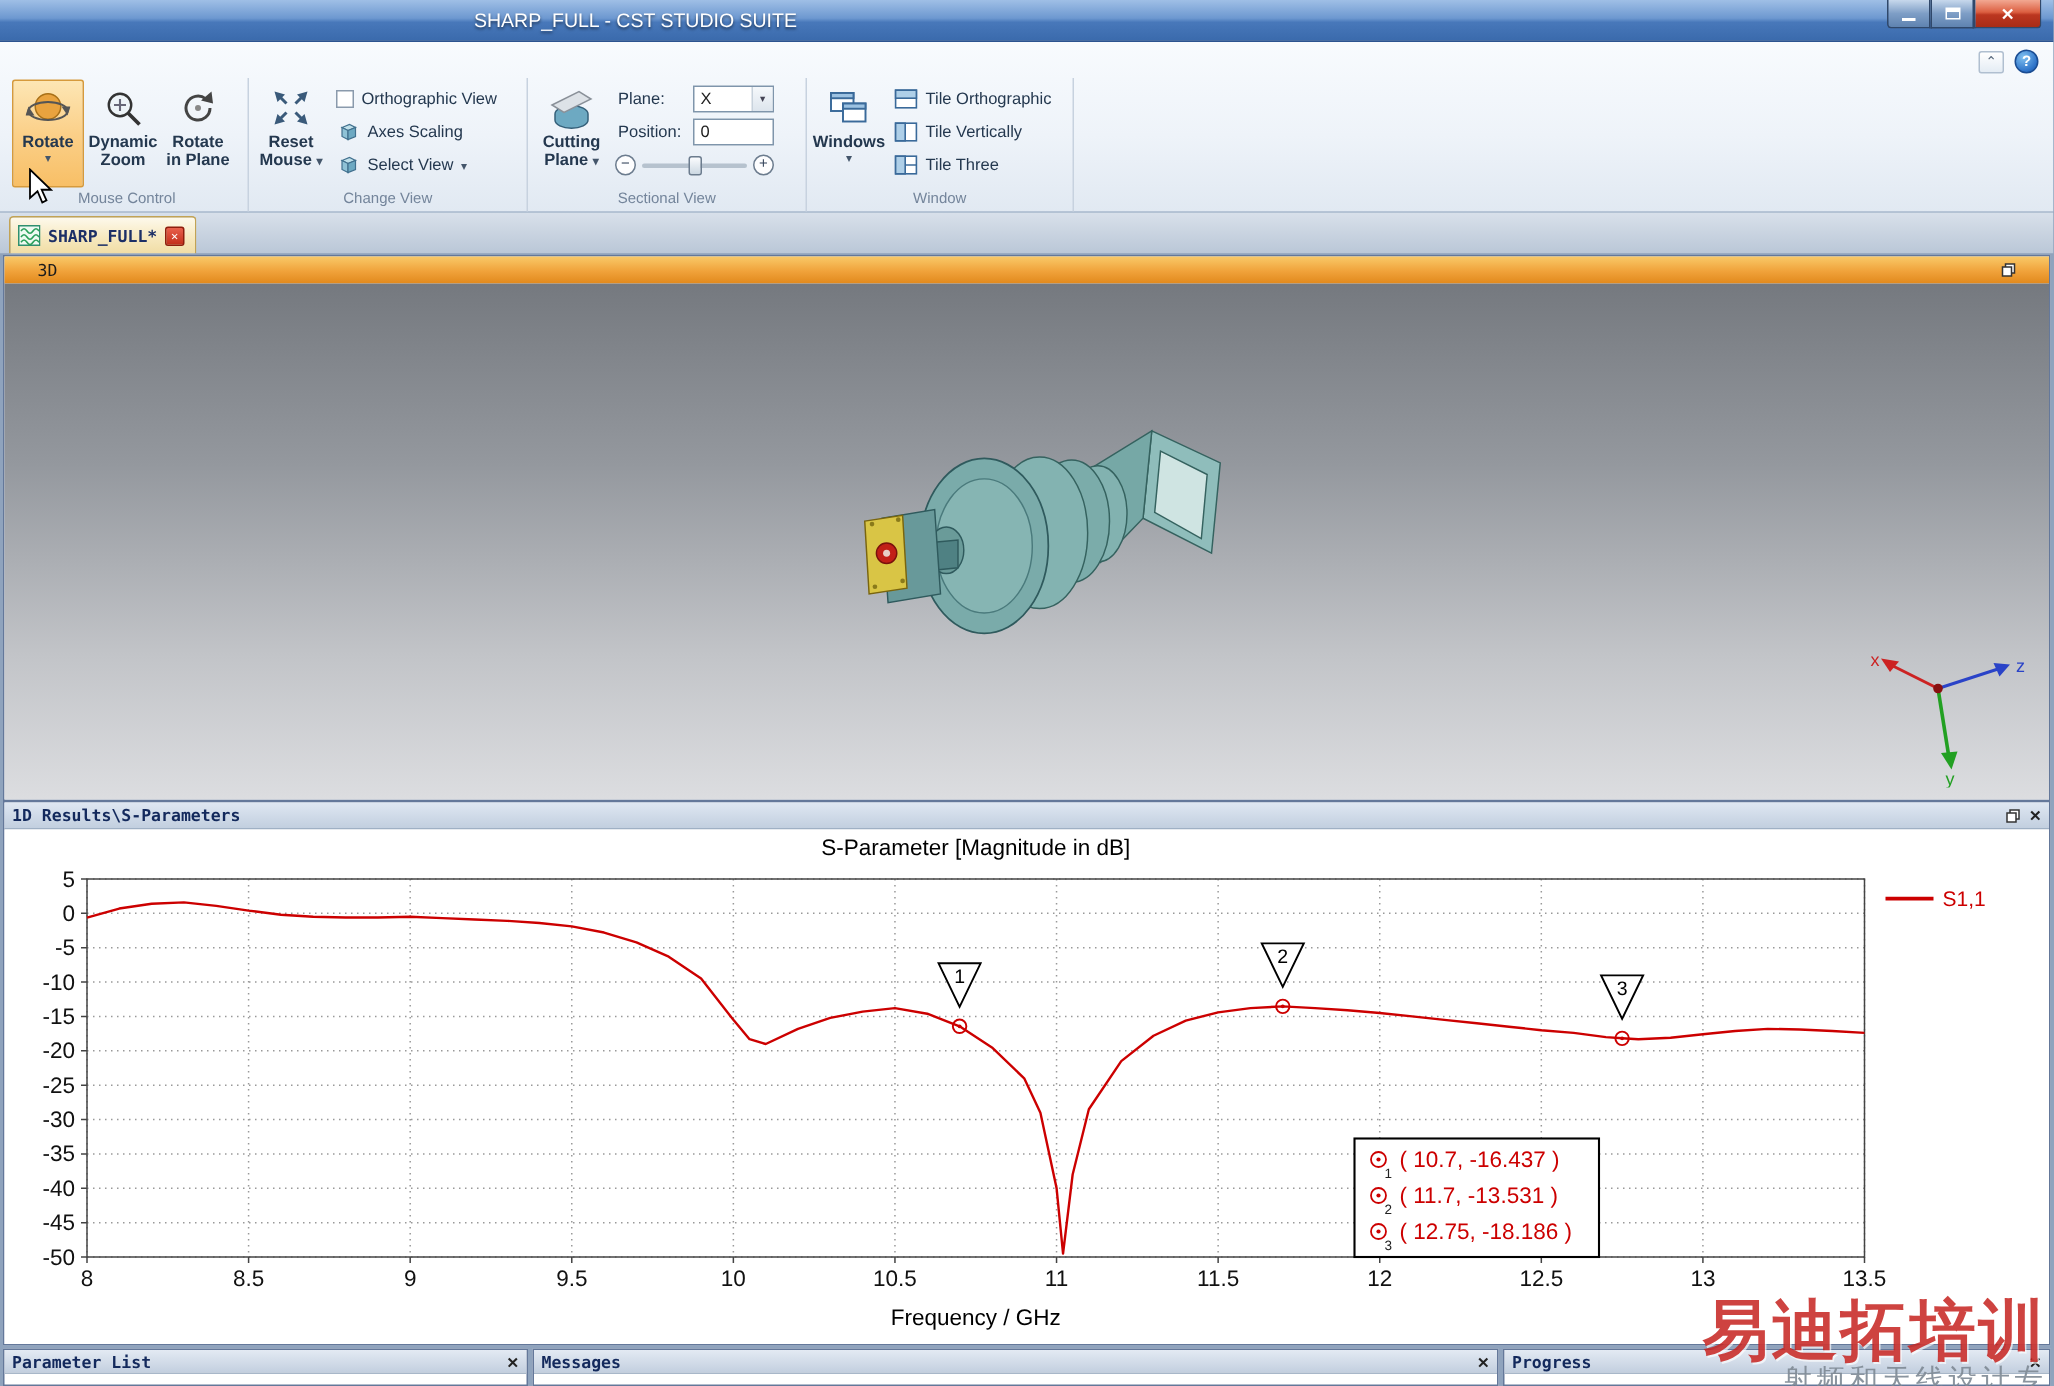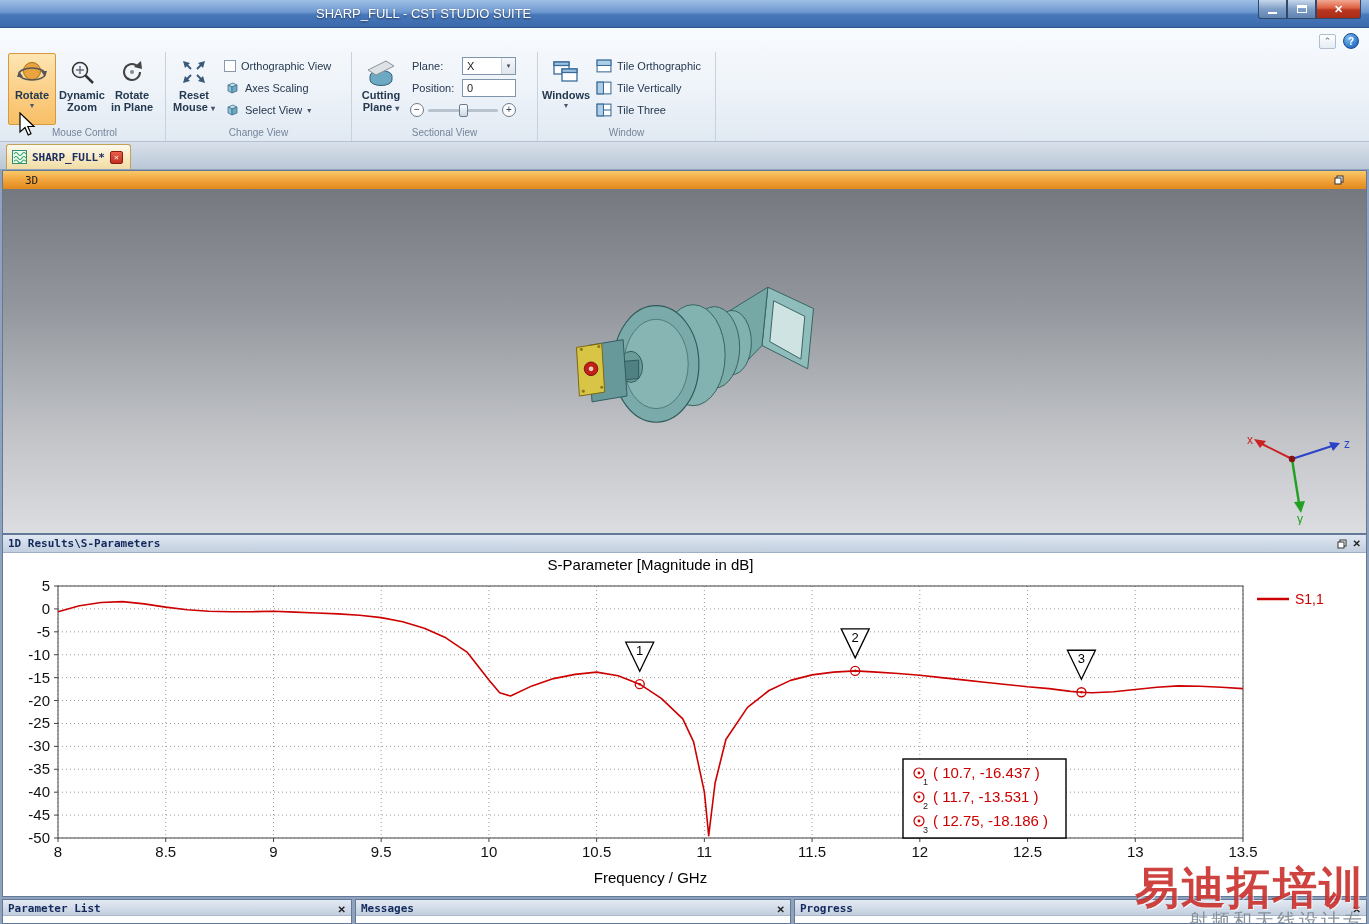--- a/index.html
+++ b/index.html
@@ -93,21 +93,21 @@
   .anno   { font:15px "Liberation Sans",sans-serif; fill:#cc0000; }
   .msub   { font:9px "Liberation Sans",sans-serif; fill:#222; }
   .legend { font:14px "Liberation Sans",sans-serif; }
 
   
   .bottombar { height:27px; display:flex; gap:3px; padding:2px 2px 0; background:#8fa3bd; }
   .bpanel { border:1px solid #64789a; background:#fff; display:flex; flex-direction:column; overflow:hidden; }
   .bheader { height:16px; background:linear-gradient(#e3eaf3,#c3cfdf); border-bottom:1px solid #a8b7c9;
              display:flex; align-items:flex-end; justify-content:space-between; padding:0 5px;
              font:bold 11px "DejaVu Sans Mono",monospace; color:#13295c; }
-  .bp-param { width:350px; } .bp-msg { width:436px; } .bp-prog { flex:1; }
+  .bp-param { width:350px; } .bp-msg { width:644px; } .bp-prog { flex:1; }
 
   
   .watermark { position:absolute; right:4px; bottom:-7px; z-index:60; text-align:right; pointer-events:none; line-height:1.05; }
   .wm1 { font-size:44px; font-weight:bold; color:rgba(198,34,30,.85); text-shadow:1px 1px 0 rgba(255,255,255,.65); letter-spacing:2px; }
   .wm2 { font-size:19px; color:rgba(125,136,148,.9); letter-spacing:3px; }
   .cursor-svg { position:absolute; left:18px; top:112px; z-index:70; pointer-events:none; }
 </style>
 </head>
 <body>
 

